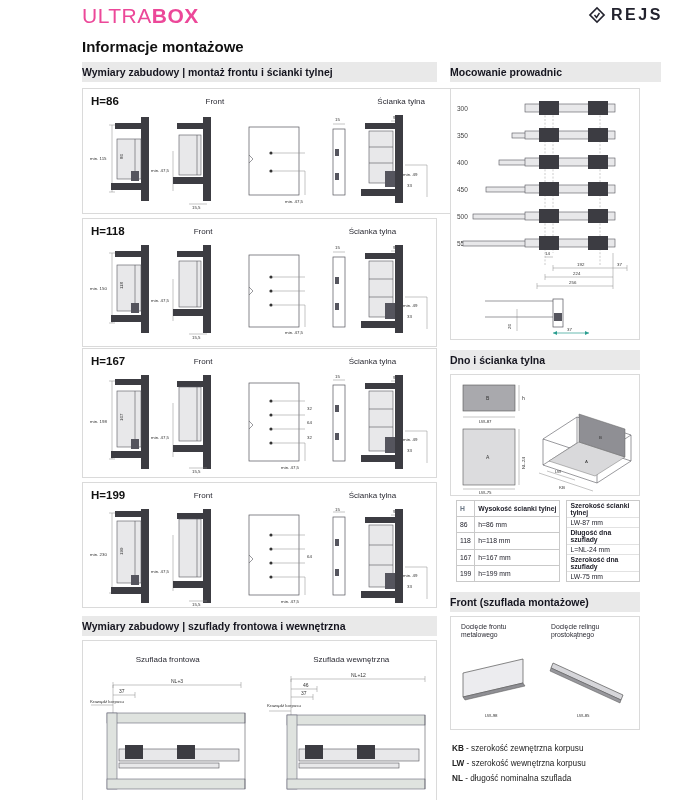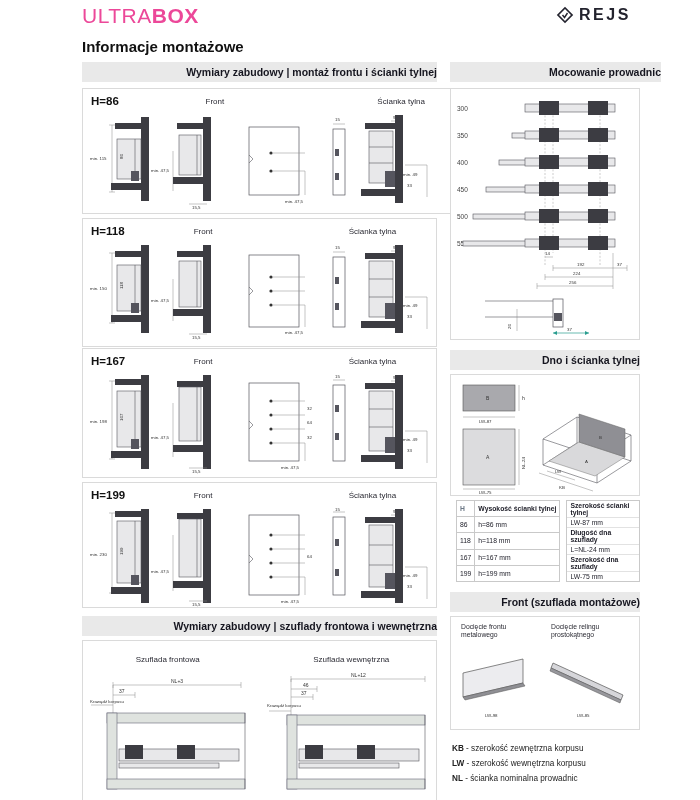--- a/index.html
+++ b/index.html
@@ -1,19 +1,19 @@
 <!DOCTYPE html>
 <html><head>
 <meta charset="utf-8">
 <style>
   *{margin:0;padding:0;box-sizing:border-box}
   html,body{width:700px;height:800px}
   body{position:relative;background:#fff;font-family:"Liberation Sans",sans-serif;color:#1c1c26;overflow:hidden}
   .abs{position:absolute}
-  .secbar{background:#e9e9e9;text-align:right;font-weight:bold;font-size:10.5px;line-height:20px;height:20px;color:#15151f}
+  .secbar{background:#e9e9e9;text-align:left;font-weight:bold;font-size:10.5px;line-height:20px;height:20px;color:#15151f}
   .panel{border:1px solid #dadada;background:#fff}
   .hlabel{font-weight:bold;font-size:11.5px;color:#111}
   .sublabel{font-size:8px;color:#2a2a33}
   .brand{font-size:21px;letter-spacing:.5px;color:#ec4899}
   .brand b{font-weight:800}
   .rejs{display:flex;align-items:center;gap:5px;color:#23232e;font-weight:800;font-size:16px;letter-spacing:2.5px}
   .title{font-weight:bold;font-size:15px;color:#111}
   svg{display:block}
   svg .dk{fill:#3c3c42}
   svg .dk2{fill:#55555e}
@@ -32,21 +32,21 @@
   .pairbox div:last-child{border-bottom:none}
   .pairbox .lb{font-weight:bold}
   .legend{font-size:8.2px;line-height:1.8;color:#222}
   .legend b{font-weight:800}
   .caption{font-size:6.8px;color:#2a2a33;line-height:1.25}
 </style>
 </head>
 <body>
 
 <div class="abs brand" style="left:82px;top:4px"><span>ULTRA</span><b>BOX</b></div>
-<div class="abs rejs" style="left:556px;top:6px">
+<div class="abs rejs" style="left:588px;top:6px">
   <svg width="18" height="18" viewBox="0 0 18 18">
     <rect x="4" y="4" width="10" height="10" transform="rotate(45 9 9)" fill="none" stroke="#23232e" stroke-width="1.6"></rect>
     <path d="M6.5 9 l2 2.5 3-4.5" fill="none" stroke="#23232e" stroke-width="1.4"></path>
   </svg>
   <span>REJS</span>
 </div>
 <div class="abs title" style="left:82px;top:38px">Informacje montażowe</div>
 
 <div class="abs secbar" style="left:82px;top:62px;width:355px">Wymiary zabudowy | montaż frontu i ścianki tylnej</div>
 
@@ -385,21 +385,21 @@
     <rect class="wt" x="98" y="206" width="10" height="28"></rect>
       <rect class="dk2" x="99" y="220" width="8" height="8"></rect>
     <line class="dim" x1="62" y1="216" x2="62" y2="238"></line>
     <text class="t45" transform="rotate(-90 56 236)" x="56" y="236">26</text>
     <line x1="98" y1="240" x2="134" y2="240" stroke="#2a9d8f" stroke-width=".7"></line>
     <path d="M98 240 l4 -2 v4 z M134 240 l-4 -2 v4 z" fill="#2a9d8f"></path>
     <text class="t45" x="112" y="238">37</text>
   </svg>
 </div>
 
-<div class="abs secbar" style="left:450px;top:350px;width:190px">Dno i ścianka tylnej</div>
+<div class="abs secbar" style="left:450px;top:350px;width:190px">Dno i ścianka tylna</div>
 <div class="abs panel" style="left:450px;top:374px;width:190px;height:122px">
   <svg class="abs" style="left:4px;top:2px" width="180" height="118" viewBox="0 0 180 118">
     <rect x="8" y="8" width="52" height="26" fill="#a9a9ad" stroke="#555" stroke-width=".6"></rect>
     <text class="t5" x="31" y="23">B</text>
     <line class="dim" x1="64" y1="8" x2="64" y2="34"></line>
       <text class="t5" x="67" y="23">h</text>
     <line class="dim" x1="8" y1="40" x2="60" y2="40"></line>
       <text class="t45" x="24" y="46">LW-87</text>
     <rect x="8" y="52" width="52" height="56" fill="#dcdcde" stroke="#555" stroke-width=".6"></rect>
     <text class="t5" x="31" y="82">A</text>
@@ -472,14 +472,14 @@
     <text class="t45" x="28" y="62">LW-98</text>
     <path d="M96 8 L166 40 L164 45 L94 13 Z" fill="#d6d6da" stroke="#555" stroke-width=".7"></path>
     <path d="M94 13 L164 45 L163 48 L93 16 Z" fill="#97979c" stroke="#555" stroke-width=".5"></path>
     <text class="t45" x="120" y="62">LW-85</text>
   </svg>
 </div>
 
 <div class="abs legend" style="left:452px;top:742px">
   <div><b>KB</b> <span>- szerokość zewnętrzna korpusu</span></div>
   <div><b>LW</b> <span>- szerokość wewnętrzna korpusu</span></div>
-  <div><b>NL</b> <span>- ścianka nominalna prowadnic</span></div>
+  <div><b>NL</b> <span>- długość nominalna szuflada</span></div>
 </div>
 
 </body></html>

